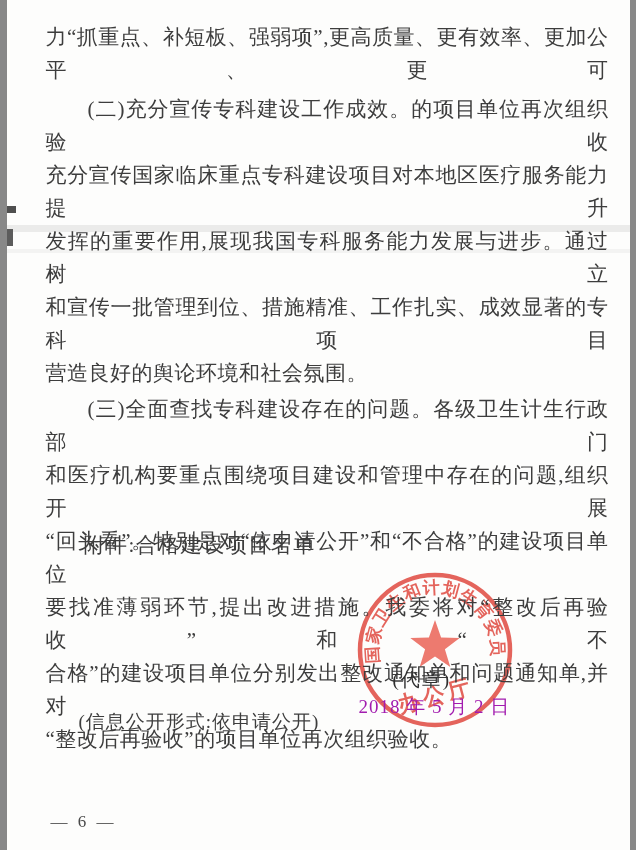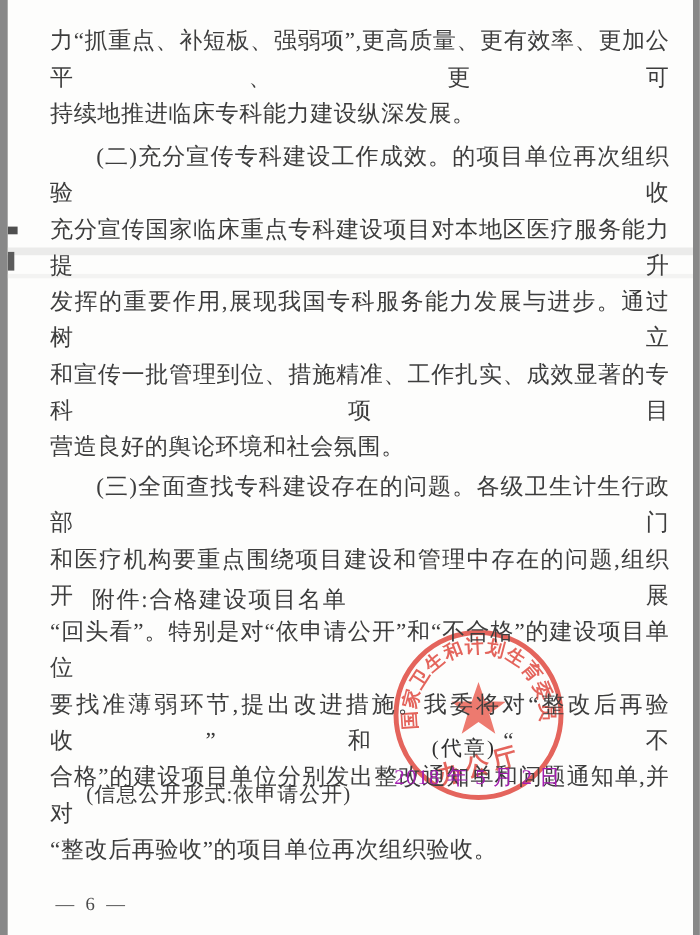--- a/index.html
+++ b/index.html
@@ -76,21 +76,20 @@
 
 <div class="page">
 
   <div class="streak streak-1"></div>
   <div class="streak streak-2"></div>
   <div class="speck speck-1"></div>
   <div class="speck speck-2"></div>
 
   <div class="body-text">
     <div class="line">力“抓重点、补短板、强弱项”,更高质量、更有效率、更加公平、更可</div>
-    <div class="line end">持续地推进临床专科能力建设纵深发展。</div>
     <div class="line pstart p2">(二)充分宣传专科建设工作成效。的项目单位再次组织验收</div>
     <div class="line">充分宣传国家临床重点专科建设项目对本地区医疗服务能力提升</div>
     <div class="line">发挥的重要作用,展现我国专科服务能力发展与进步。通过树立</div>
     <div class="line">和宣传一批管理到位、措施精准、工作扎实、成效显著的专科项目</div>
     <div class="line end">营造良好的舆论环境和社会氛围。</div>
     <div class="line pstart p3">(三)全面查找专科建设存在的问题。各级卫生计生行政部门</div>
     <div class="line">和医疗机构要重点围绕项目建设和管理中存在的问题,组织开展</div>
     <div class="line">“回头看”。特别是对“依申请公开”和“不合格”的建设项目单位</div>
     <div class="line">要找准薄弱环节,提出改进措施。我委将对“整改后再验收”和“不</div>
     <div class="line">合格”的建设项目单位分别发出整改通知单和问题通知单,并对</div>

